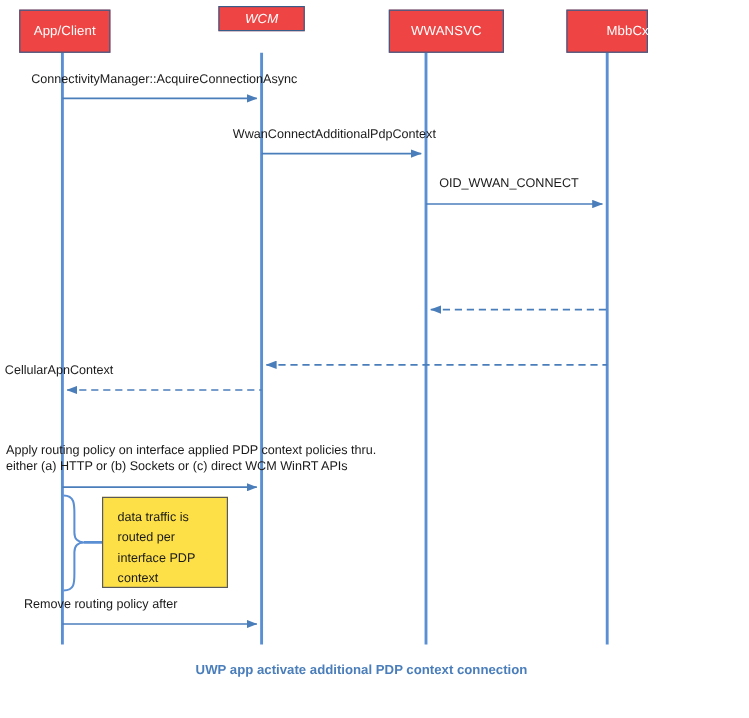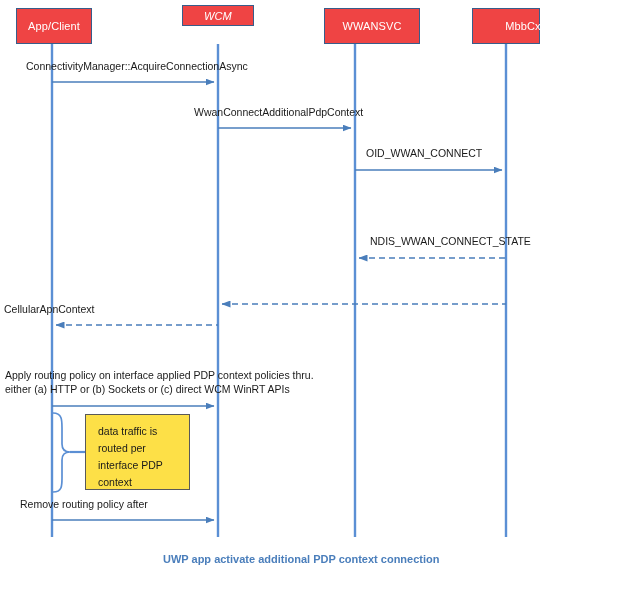--- a/index.html
+++ b/index.html
@@ -118,21 +118,20 @@
   <div class="lane-box" style="left:472px; top:8px; width:68px; height:36px;padding-left:34px;">
     <span>MbbCx</span>
   </div>
 
   <div class="msg-label" style="left:26px; top:60px;">ConnectivityManager::AcquireConnectionAsync</div>
 
   <div class="msg-label" style="left:194px; top:106px;">WwanConnectAdditionalPdpContext</div>
 
   <div class="msg-label" style="left:366px; top:147px;">OID_WWAN_CONNECT</div>
 
-  <div class="msg-label" style="left:370px; top:235px;">NDIS_WWAN_CONNECT_STATE</div>
 
 
   <div class="msg-label" style="left:4px; top:303px;">CellularApnContext</div>
 
   <div class="msg-label block" style="left:5px; top:368px; width:330px; line-height:14px;">
     <div>Apply routing policy on interface applied PDP context policies thru.</div>
     <div>either  (a) HTTP or (b)  Sockets or (c) direct  WCM WinRT APIs</div>
   </div>
 
   <div class="note-box" style="left:85px; top:414px; width:105px; height:76px;">

